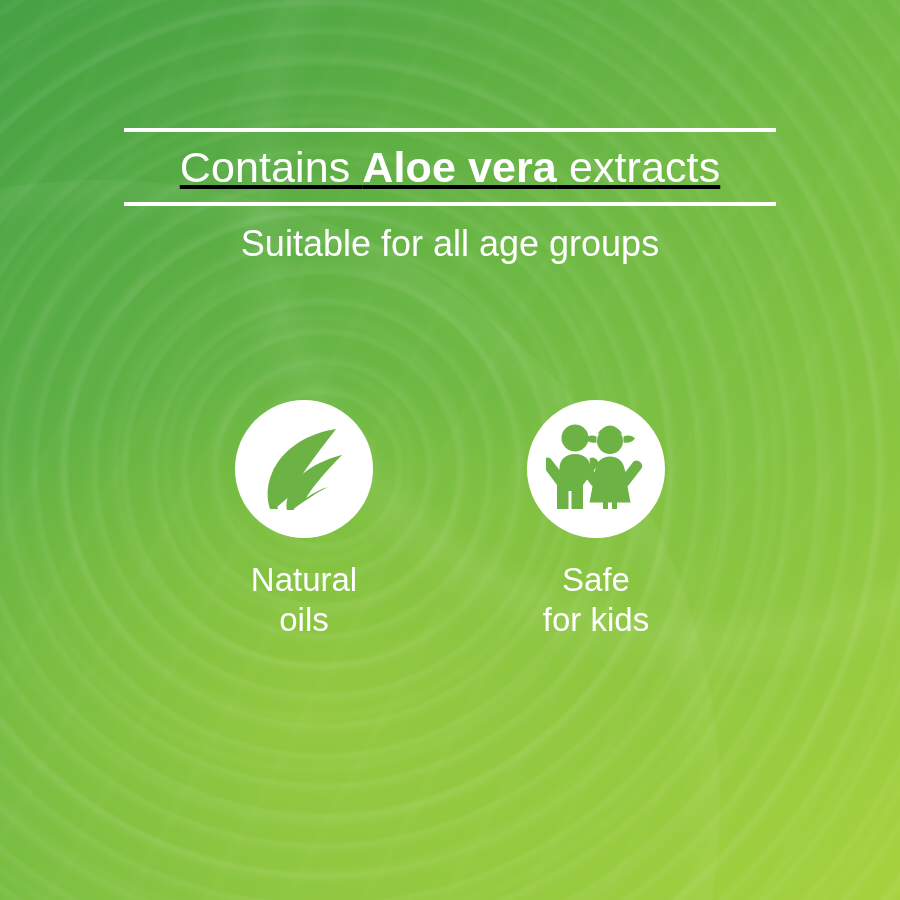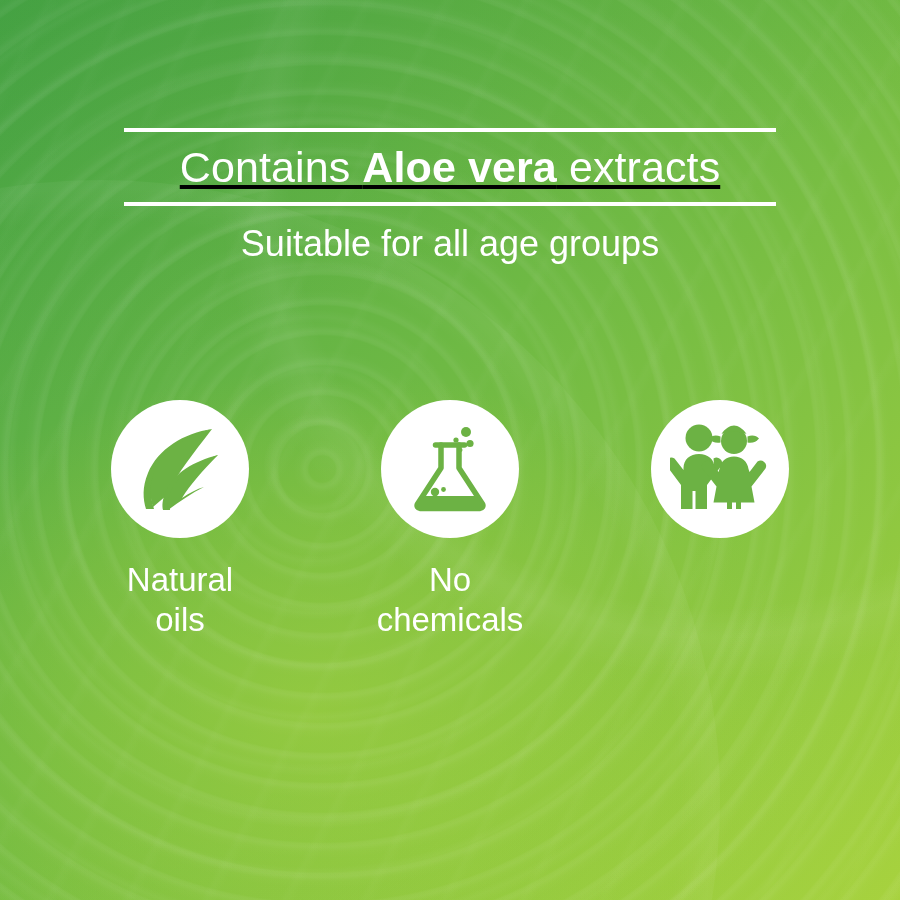--- a/index.html
+++ b/index.html
@@ -238,43 +238,20 @@
                 <path d="M86 34 C62 40 42 52 34 70 C30 79 30 85 31 89 L38 89 C37 80 40 72 47 65 C57 54 72 45 86 34 Z"></path>
                 <path d="M86 34 C64 42 46 54 39 70 C35 80 35 86 36 89 C48 80 60 72 72 66 C65 68 57 72 50 77 C58 64 70 50 86 34 Z"></path>
               </g>
             </svg>
           </span>
         </div>
         <div class="feature-label">Natural
 oils</div>
       </div>
 
-      <div class="feature f2">
-        <div class="badge">
-          <span>
-            <svg width="92" height="92" viewBox="0 0 92 92" aria-hidden="true">
-              <g fill="none" stroke="#6cb244" stroke-width="5.5" stroke-linejoin="round" stroke-linecap="round">
-                <path d="M37 22 L37 45 L13.5 81 A3 3 0 0 0 16 85.5 L76 85.5 A3 3 0 0 0 78.5 81 L55 45 L55 22"></path>
-                <path d="M31.5 22 L60.5 22"></path>
-              </g>
-              <g fill="#6cb244">
-                <path d="M19.5 73 L72.5 73 L78.5 82.5 A2.5 2.5 0 0 1 76 85.5 L16 85.5 A2.5 2.5 0 0 1 13.5 82.5 Z"></path>
-                <circle cx="31" cy="69" r="4.2"></circle>
-                <circle cx="39.5" cy="66.5" r="2.4"></circle>
-                <circle cx="62" cy="9" r="5"></circle>
-                <circle cx="66" cy="20.5" r="3.6"></circle>
-                <circle cx="52" cy="17" r="2.6"></circle>
-                <circle cx="56.5" cy="27" r="2"></circle>
-              </g>
-            </svg>
-          </span>
-        </div>
-        <div class="feature-label">No
-chemicals</div>
-      </div>
 
       <div class="feature f3">
         <div class="badge">
           <span>
             <svg width="100" height="92" viewBox="0 0 100 92" aria-hidden="true">
               <g fill="#6cb244">
 
                 <circle cx="29" cy="15" r="13.5"></circle>
                 <path d="M29 31 C20 31 13.5 36.5 13.5 45 L13.5 47
                          L4.5 35.5 A5.5 5.5 0 0 0 -3.5 42.5 L11 62 L11 86
@@ -291,17 +268,19 @@
                 <path d="M64 33.5 C56 33.5 50.5 38.5 49.5 46 L48.5 49
                          L40.5 38.5 A5.5 5.5 0 0 0 32.5 45.5 L46.5 63.5
                          L43.5 79.5 L57 79.5 L57 86 L62 86 L62 79.5 L66 79.5
                          L66 86 L71 86 L71 79.5 L84.5 79.5 L81.5 63.5
                          L95.5 45.5 A5.5 5.5 0 0 0 87.5 38.5 L79.5 49 L78.5 46
                          C77.5 38.5 72 33.5 64 33.5 Z"></path>
               </g>
             </svg>
           </span>
         </div>
+        <div class="feature-label">Safe
+for kids</div>
       </div>
 
     </div>
   </div>
 </div>
 
 </body></html>

